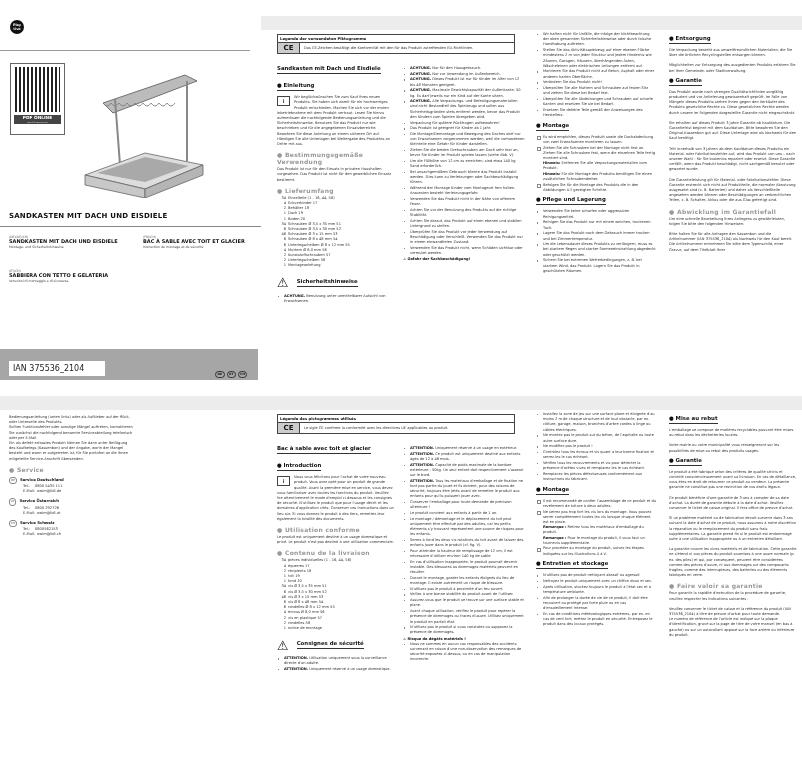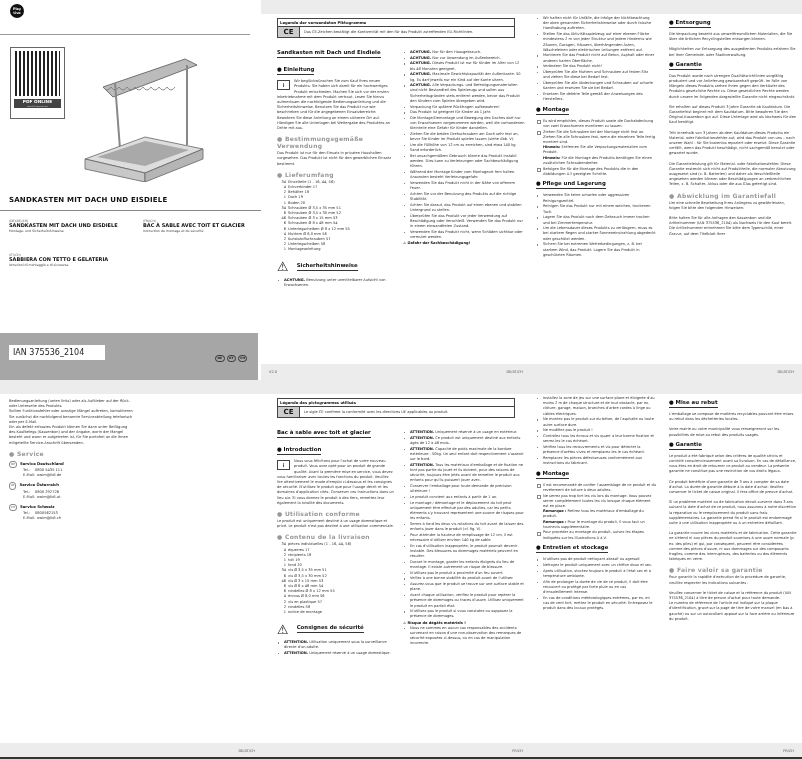--- a/index.html
+++ b/index.html
@@ -1,20 +1,20 @@
 <!DOCTYPE html>
 <html><head>
 <meta charset="utf-8">
 <style>
 *{box-sizing:border-box;margin:0;padding:0}
 html,body{width:802px;height:759px;overflow:hidden;background:#fff;font-family:"DejaVu Sans",sans-serif;color:#222}
 .sheet{position:absolute;left:0;width:802px;height:380px;background:#fff}
 .sheet.top{top:0}
 .sheet.bot{top:380px;height:379px}
-.page{position:absolute;top:0;height:100%;overflow:hidden}
+.page{position:absolute;top:16px;height:100%;overflow:hidden}
 .p1{left:0;width:261px}
 .p2{left:261px;width:270px}
 .p3{left:531px;width:271px}
 .topbar{position:absolute;left:0;right:0;top:0;height:14px;background:#ececec}
 .footbar{position:absolute;left:0;right:0;bottom:0;height:16px;background:#ececec;font-size:3.5px;color:#555}
 .footbar span{position:absolute;top:6px}
 .sheet.bot .footbar{border-bottom:2px solid #333}
 .col{position:absolute;top:18px;font-size:3.6px;line-height:5.2px;color:#333}
 .h-sec{font-weight:bold;font-size:5.4px;line-height:7px;color:#111;display:inline-block;border-bottom:0.8px solid #333;padding-bottom:1px;margin:3px 0 4px}
 .h-main{font-weight:bold;font-size:5.4px;color:#111;border-bottom:0.8px solid #333;padding-bottom:2px;margin-bottom:5px;display:inline-block}

